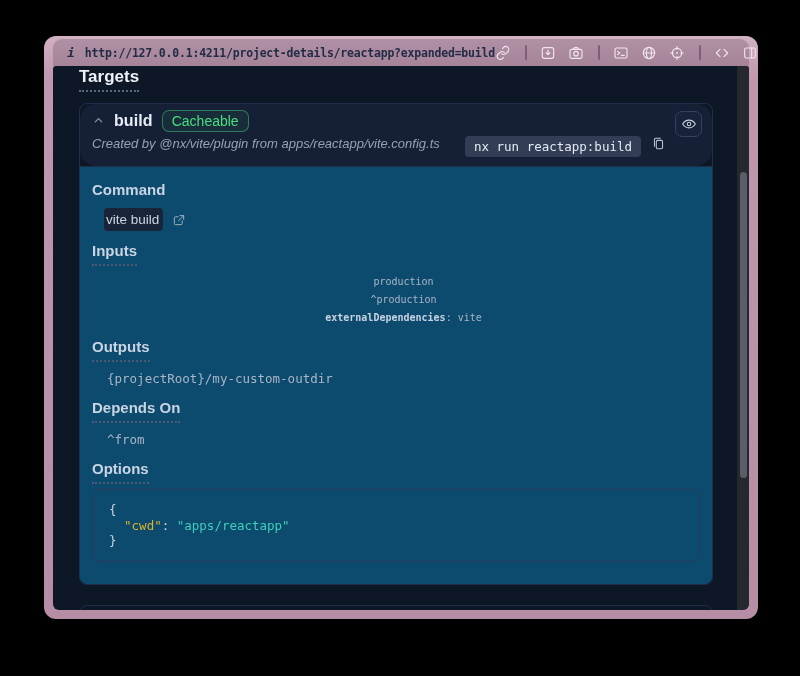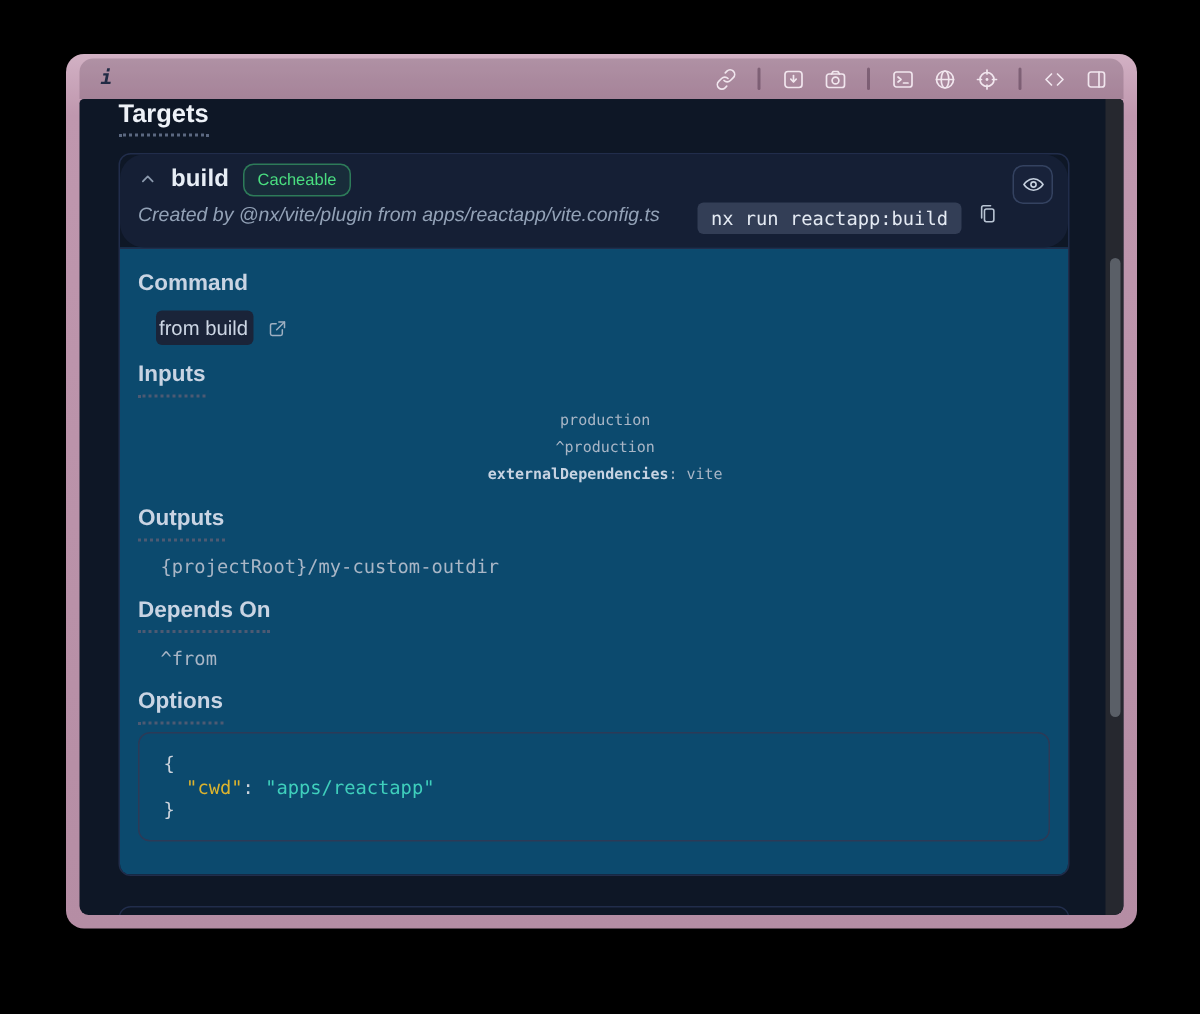--- a/index.html
+++ b/index.html
@@ -39,21 +39,21 @@
 
   
   .card { margin-top:11px; border:1px solid #212d4b; border-radius:8px; background:#0e1726;
           overflow:hidden; }
   .card-header { background:#151f35; padding:5px 10px 7px 12px; position:relative;border-radius:16px; }
   .row1 { display:flex; align-items:center; height:23px; gap:9px; cursor:pointer; }
   .chev { color:#8b99ad; display:flex; }
   .chev svg { width:13px; height:13px; stroke:currentColor; fill:none; stroke-width:2.2;
               stroke-linecap:round; stroke-linejoin:round; }
   .t-name { font-size:16px; font-weight:700; color:#e7edf5; letter-spacing:.1px; }
-  .badge { font-size:11px; color:#4ade80; border:1px solid rgba(74,222,128,.45);
+  .badge { font-size:14px; color:#4ade80; border:1px solid rgba(74,222,128,.45);
            background:rgba(74,222,128,.07); border-radius:7px; padding:4px 9px; line-height:12px; }
   .eye-btn { position:absolute; right:10px; top:7px; width:27px; height:26px;
              border:1px solid #344260; border-radius:7px; background:#18223a; color:#c6d1df;
              display:flex; align-items:center; justify-content:center; cursor:pointer; }
   .eye-btn svg { width:16px; height:16px; stroke:currentColor; fill:none; stroke-width:1.6; }
   .row2 { display:flex; align-items:flex-start; gap:10px; margin-top:4px; height:23px; padding-right:36px; }
   .created { font-style:italic; font-size:13px; color:#93a2b7; flex:1; white-space:nowrap; }
   .run-chip { font-family:"DejaVu Sans Mono", monospace; font-size:12.5px; color:#e4eaf3;
               background:#333e56; border-radius:4px; padding:3px 9px; white-space:nowrap; }
   .copy-btn { color:#b9c5d4; display:flex; cursor:pointer; }
@@ -94,20 +94,21 @@
   .sb-thumb { position:absolute; top:106px; right:2.5px; width:7px; height:306px;
               background:#5a5f67; border-radius:4px; cursor:grab; }
 </style>
 </head>
 <body>
 
 <div class="window">
 
   <div class="titlebar">
     <span class="info-i">i</span>
+    <span class="url">http://127.0.0.1:4211/project-details/reactapp?expanded=build</span>
     <div class="tb-icons">
       <span class="tb-btn">
         <svg viewBox="0 0 24 24">
             <path d="M10 13a4.5 4.5 0 0 0 6.4 0l2.9-2.9a4.5 4.5 0 0 0-6.4-6.4l-1.6 1.6"></path>
             <path d="M14 11a4.5 4.5 0 0 0-6.4 0l-2.9 2.9a4.5 4.5 0 0 0 6.4 6.4l1.6-1.6"></path>
           </svg>
       </span>
       <span class="tb-div"></span>
       <span class="tb-btn">
         <svg viewBox="0 0 24 24">
@@ -194,21 +195,21 @@
                   <path d="M5.5 16.5V5.5a2 2 0 0 1 2-2H15"></path>
                 </svg>
             </span>
           </div>
         </div>
 
         <div class="card-body">
 
           <h3 class="sec-h">Command</h3>
           <div class="cmd-line">
-            <span class="cmd-chip">from build</span>
+            <span class="cmd-chip">vite build</span>
             <span class="ext-btn">
               <svg viewBox="0 0 24 24">
                   <path d="M13.5 4.5H20v6.5"></path>
                   <path d="M20 4.5 11 13.5"></path>
                   <path d="M17.5 13.5v4.5a2 2 0 0 1-2 2H6a2 2 0 0 1-2-2V8.5a2 2 0 0 1 2-2h4.5"></path>
                 </svg>
             </span>
           </div>
 
           <h3 class="sec-h gap">

